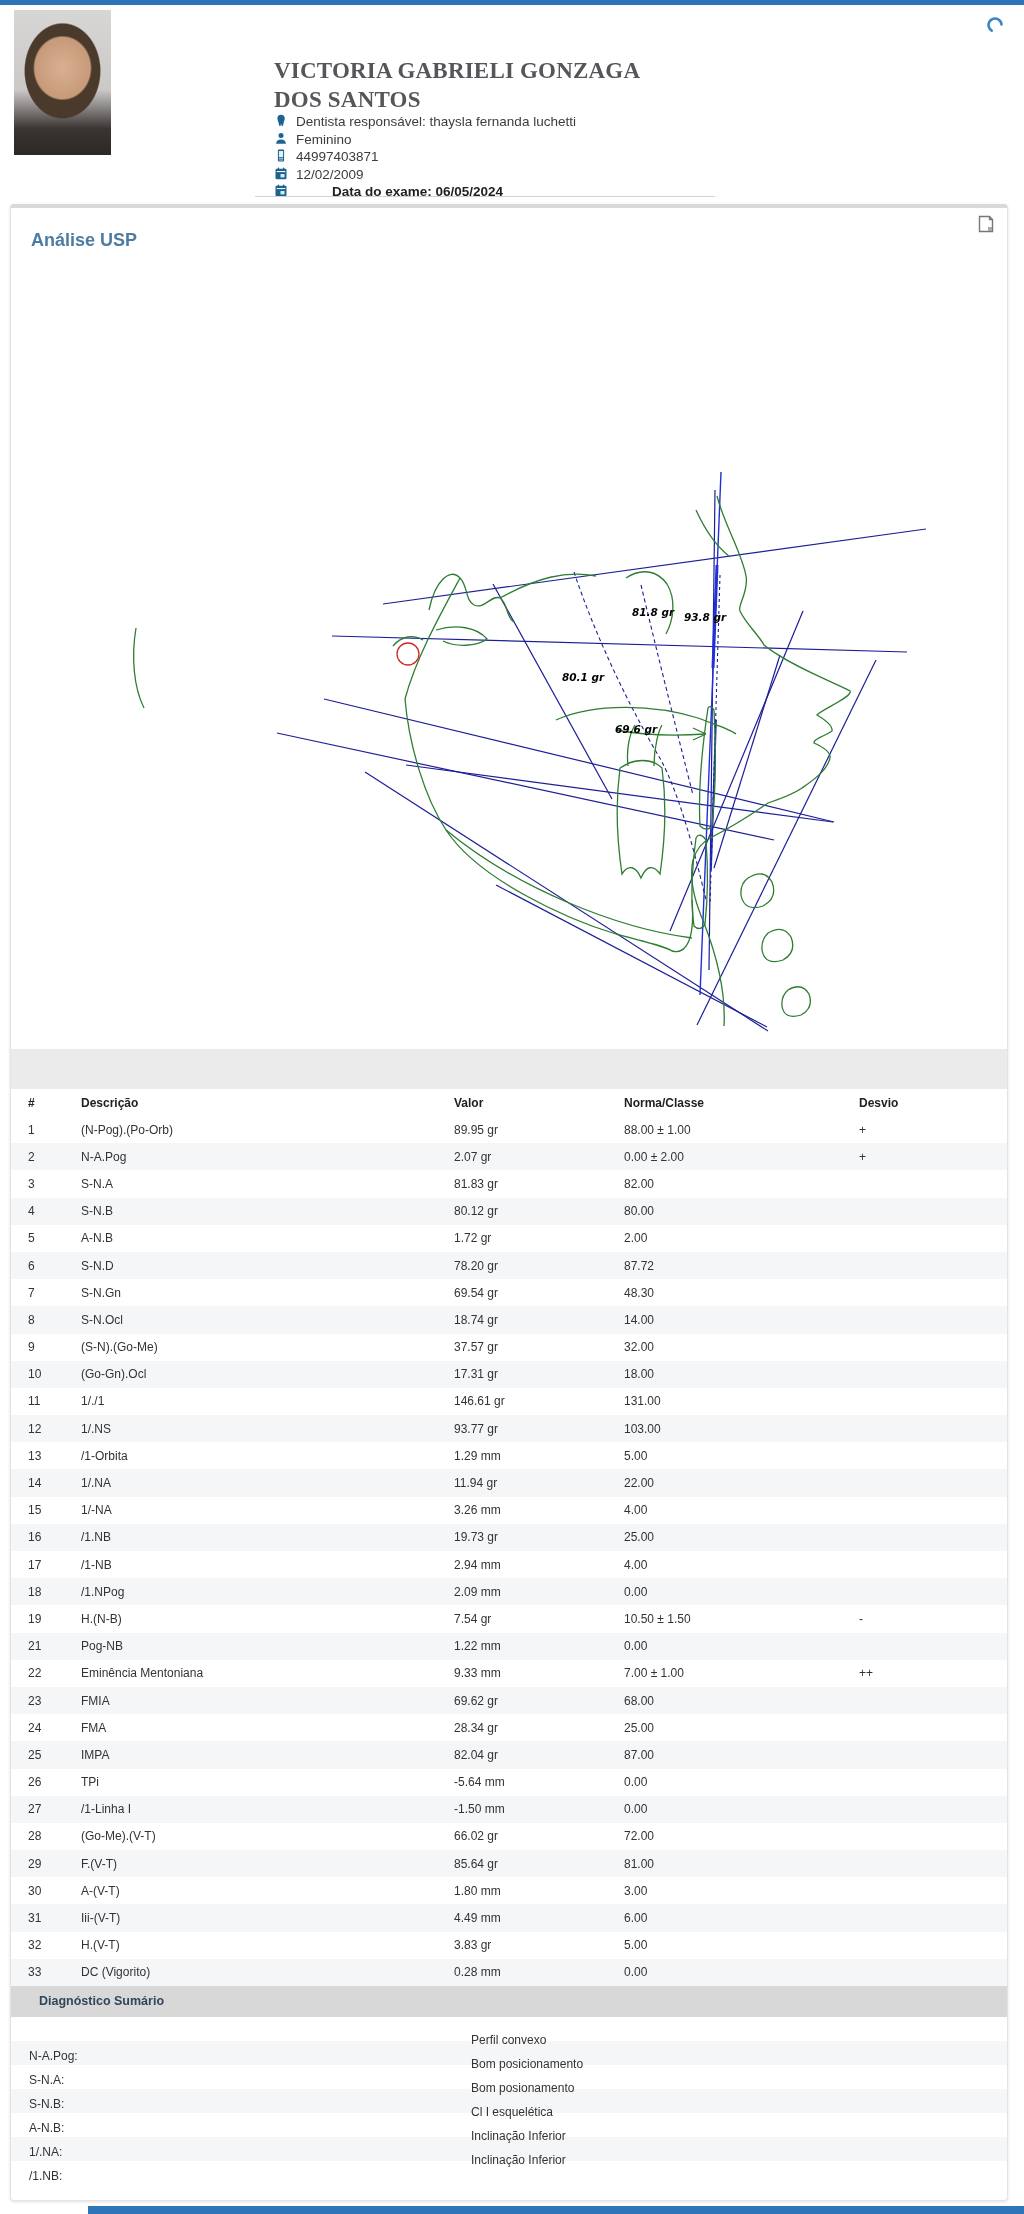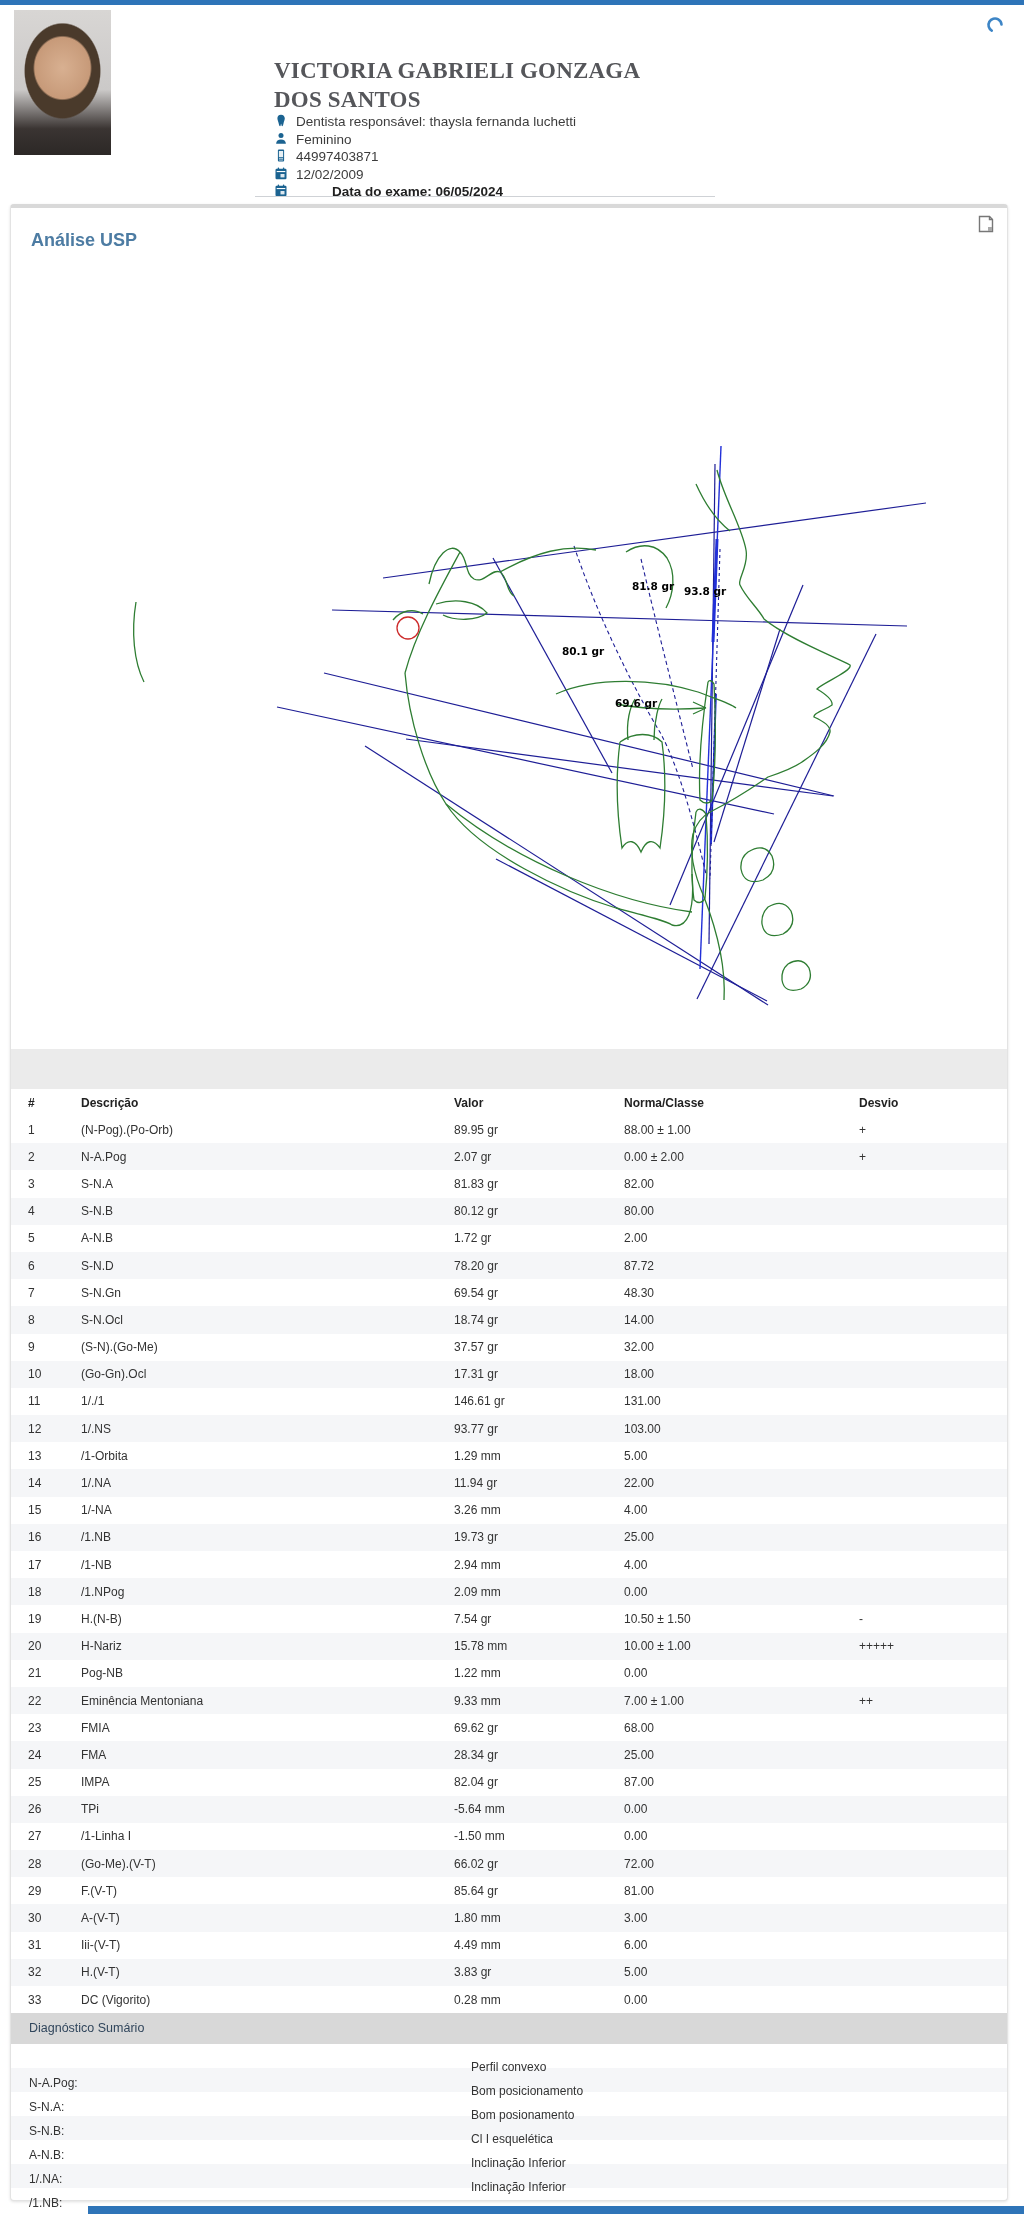--- a/index.html
+++ b/index.html
@@ -19,32 +19,32 @@
   .info-item .ic{width:14px;height:13px;margin-right:8px;flex:0 0 14px;}
   .info-item.bold{font-weight:bold;color:#1f1f1f;gap:36px;}
   .header-underline{position:absolute;left:255px;top:196px;width:460px;height:1px;background:#cfd2d6;}
   .spinner{position:absolute;left:986px;top:16px;width:18px;height:18px;}
   
   .card{position:absolute;left:10px;top:204px;width:996px;height:1992px;background:#fff;
         border:1px solid #e3e3e3;border-top:4px solid #d9d9d9;border-radius:4px;
         box-shadow:0 1px 3px rgba(0,0,0,.12);}
   .note-btn{position:absolute;right:12px;top:6px;width:18px;height:20px;cursor:pointer;}
   .section-title{position:absolute;left:20px;top:22px;font-size:18px;font-weight:bold;color:#4d7ca3;}
-  .canvas{position:absolute;left:85px;top:44px;width:830px;height:787px;background:#fff;}
+  .canvas{position:absolute;left:85px;top:70px;width:830px;height:787px;background:#fff;font-style:italic;}
   .divider-strip{position:absolute;left:0;top:841px;width:100%;height:40px;background:#ebebeb;}
   
   .tbl{position:absolute;left:0;top:881px;width:100%;font-size:12px;}
   .t-grid{display:grid;grid-template-columns:70px 373px 170px 235px 1fr;align-items:center;}
   .t-head{height:27px;font-weight:bold;color:#222;}
   .t-row{height:27.2px;color:#333;}
   .rows .t-row:nth-of-type(even){background:#f5f6f8;}
   .c1{padding-left:17px;}
   
-  .diag-band{height:31px;line-height:31px;background:#d8d8d8;font-weight:normal;font-size:12.5px;
-             color:#31465c;padding-left:18px;}
+  .diag-band{height:31px;line-height:31px;background:#d8d8d8;font-weight:bold;font-size:12.5px;
+             color:#31465c;padding-left:28px;}
   .d-grid{display:grid;grid-template-columns:460px 1fr;align-items:center;height:24px;font-size:12px;color:#333;}
   .diag-rows .d-grid:nth-of-type(even){background:#f5f6f8;}
   .d-label{padding-left:18px;margin-top:32px;}
   .bottom-bar{position:absolute;left:88px;right:0;bottom:0;height:8px;}
   svg text{font-family:"DejaVu Sans",sans-serif;}
 </style>
 </head>
 <body>
 
 <div class="page">
@@ -339,27 +339,20 @@
             <div></div>
           </div>
           <div class="t-grid t-row">
             <div class="c1">19</div>
             <div>H.(N-B)</div>
             <div>7.54 gr</div>
             <div>10.50 ± 1.50</div>
             <div>-</div>
           </div>
           <div class="t-grid t-row">
-            <div class="c1">20</div>
-            <div>H-Nariz</div>
-            <div>15.78 mm</div>
-            <div>10.00 ± 1.00</div>
-            <div>+++++</div>
-          </div>
-          <div class="t-grid t-row">
             <div class="c1">21</div>
             <div>Pog-NB</div>
             <div>1.22 mm</div>
             <div>0.00</div>
             <div></div>
           </div>
           <div class="t-grid t-row">
             <div class="c1">22</div>
             <div>Eminência Mentoniana</div>
             <div>9.33 mm</div>

